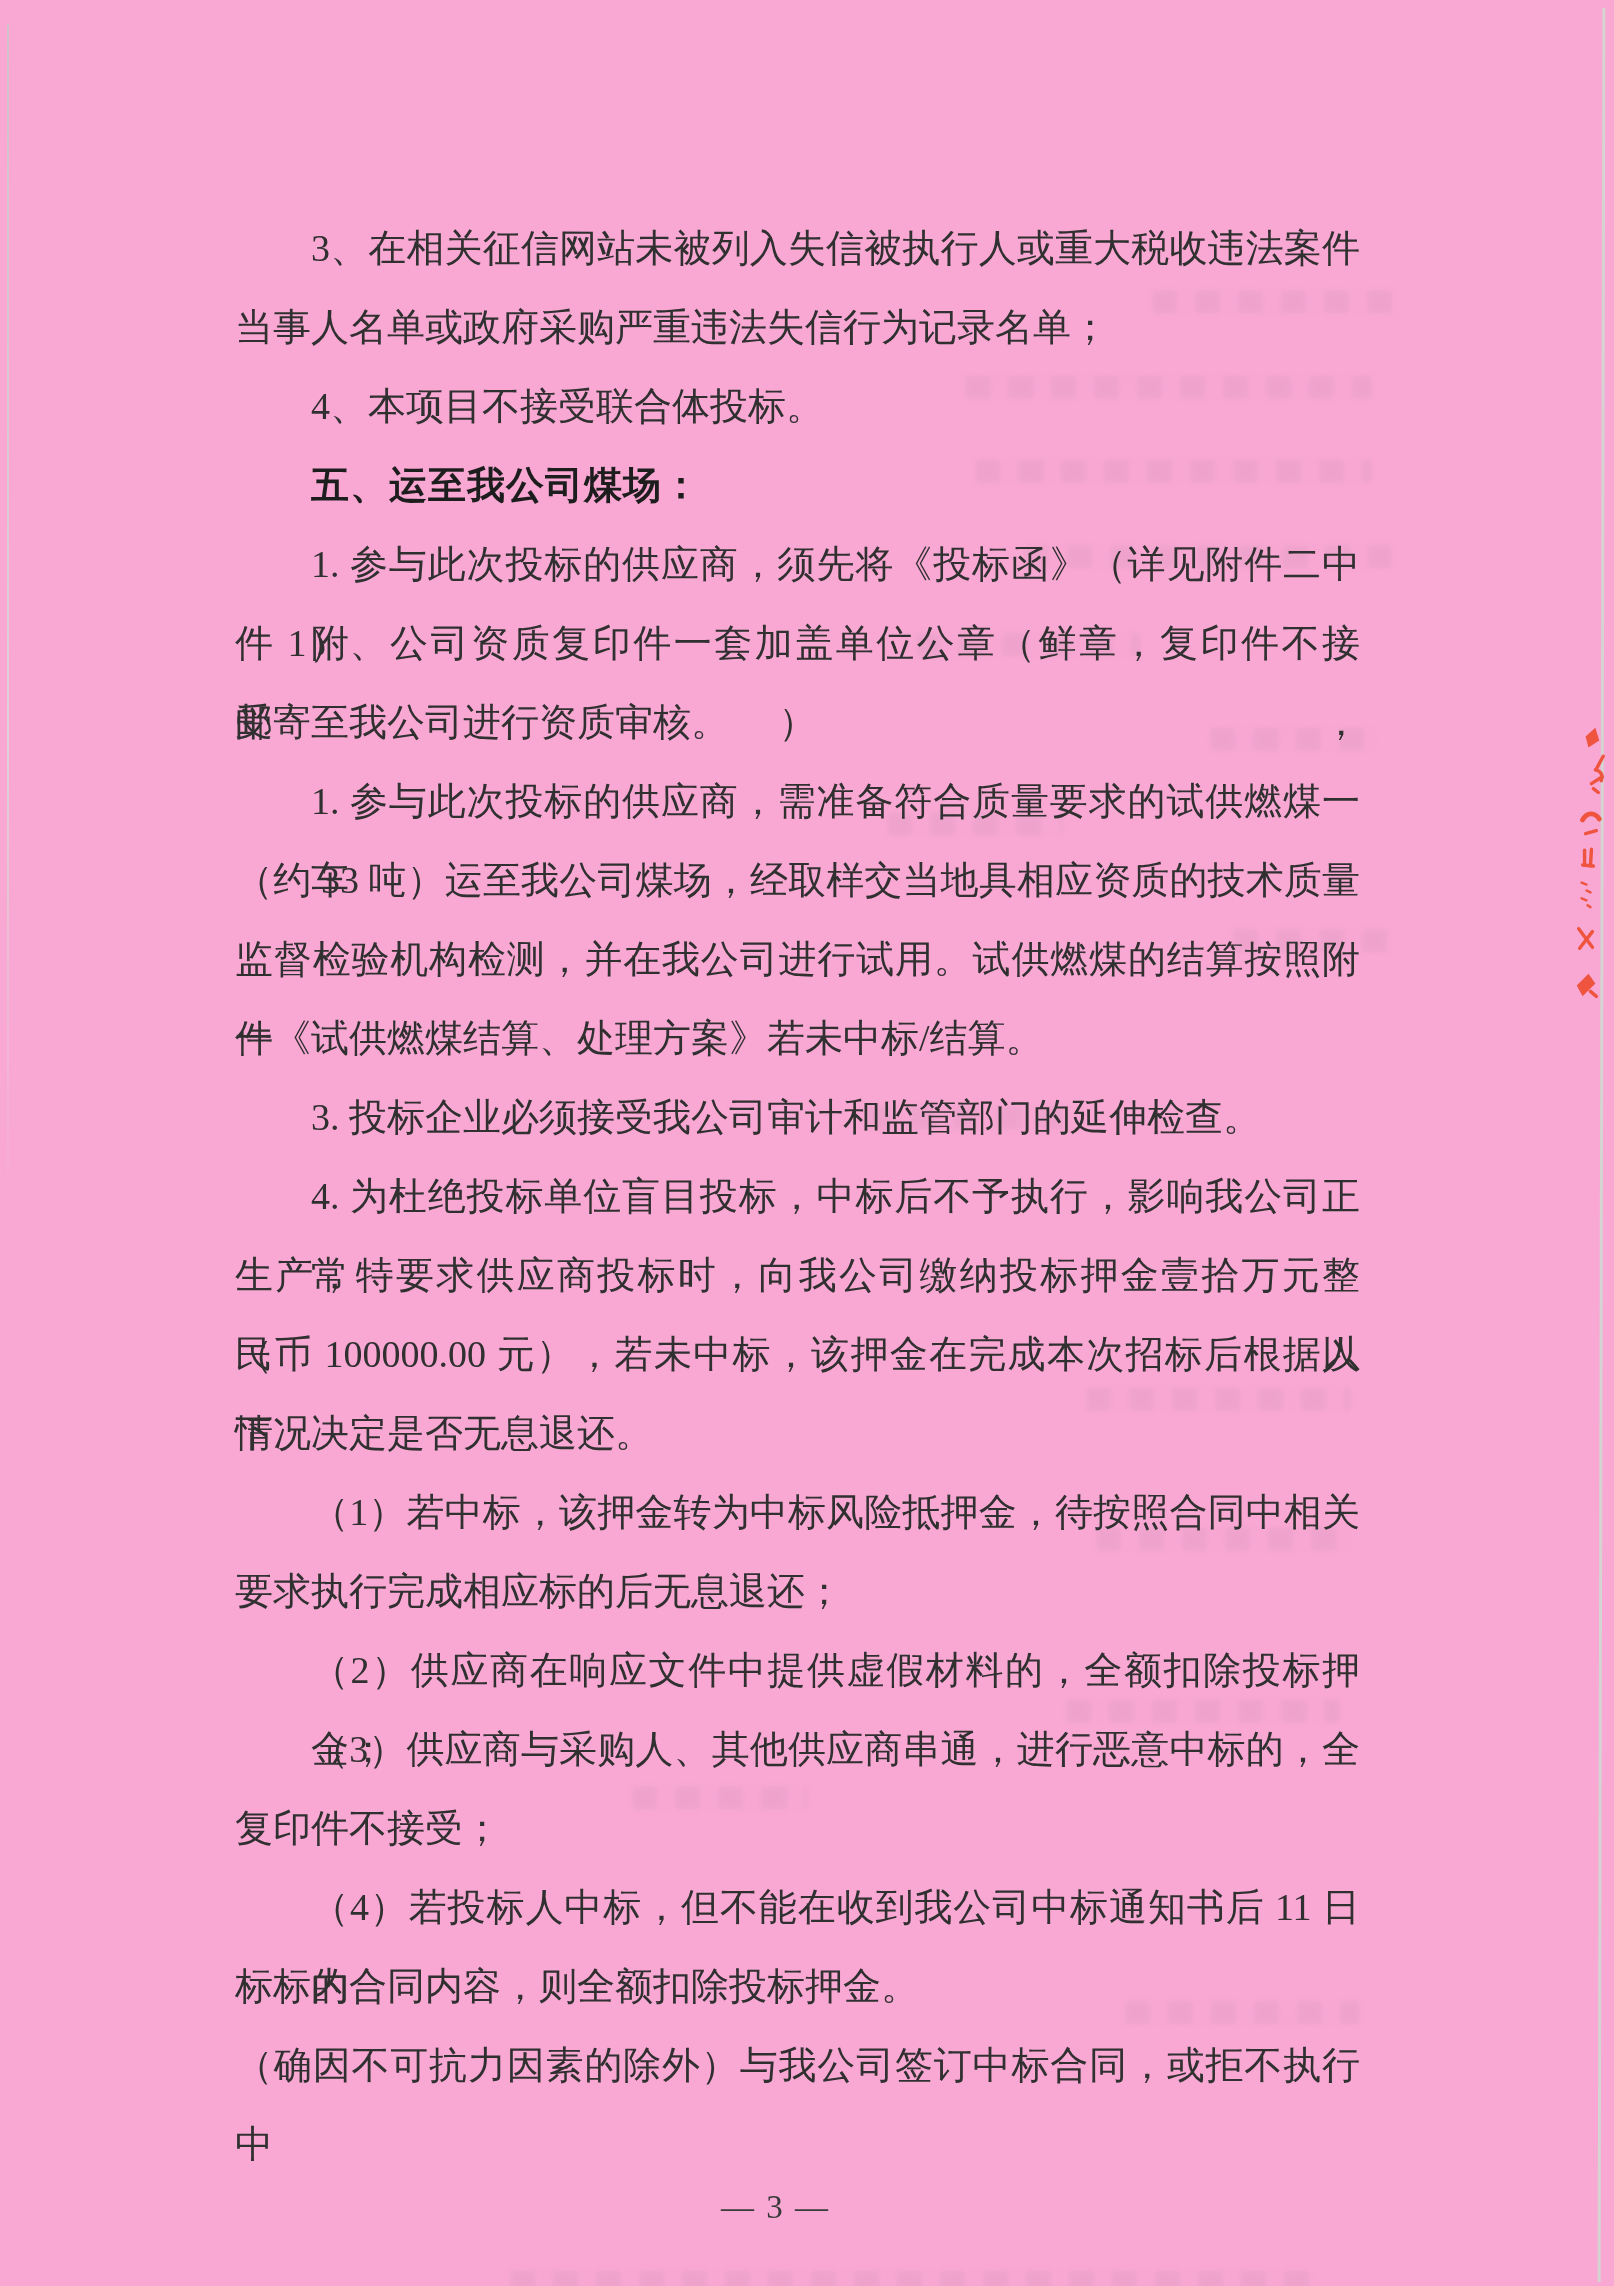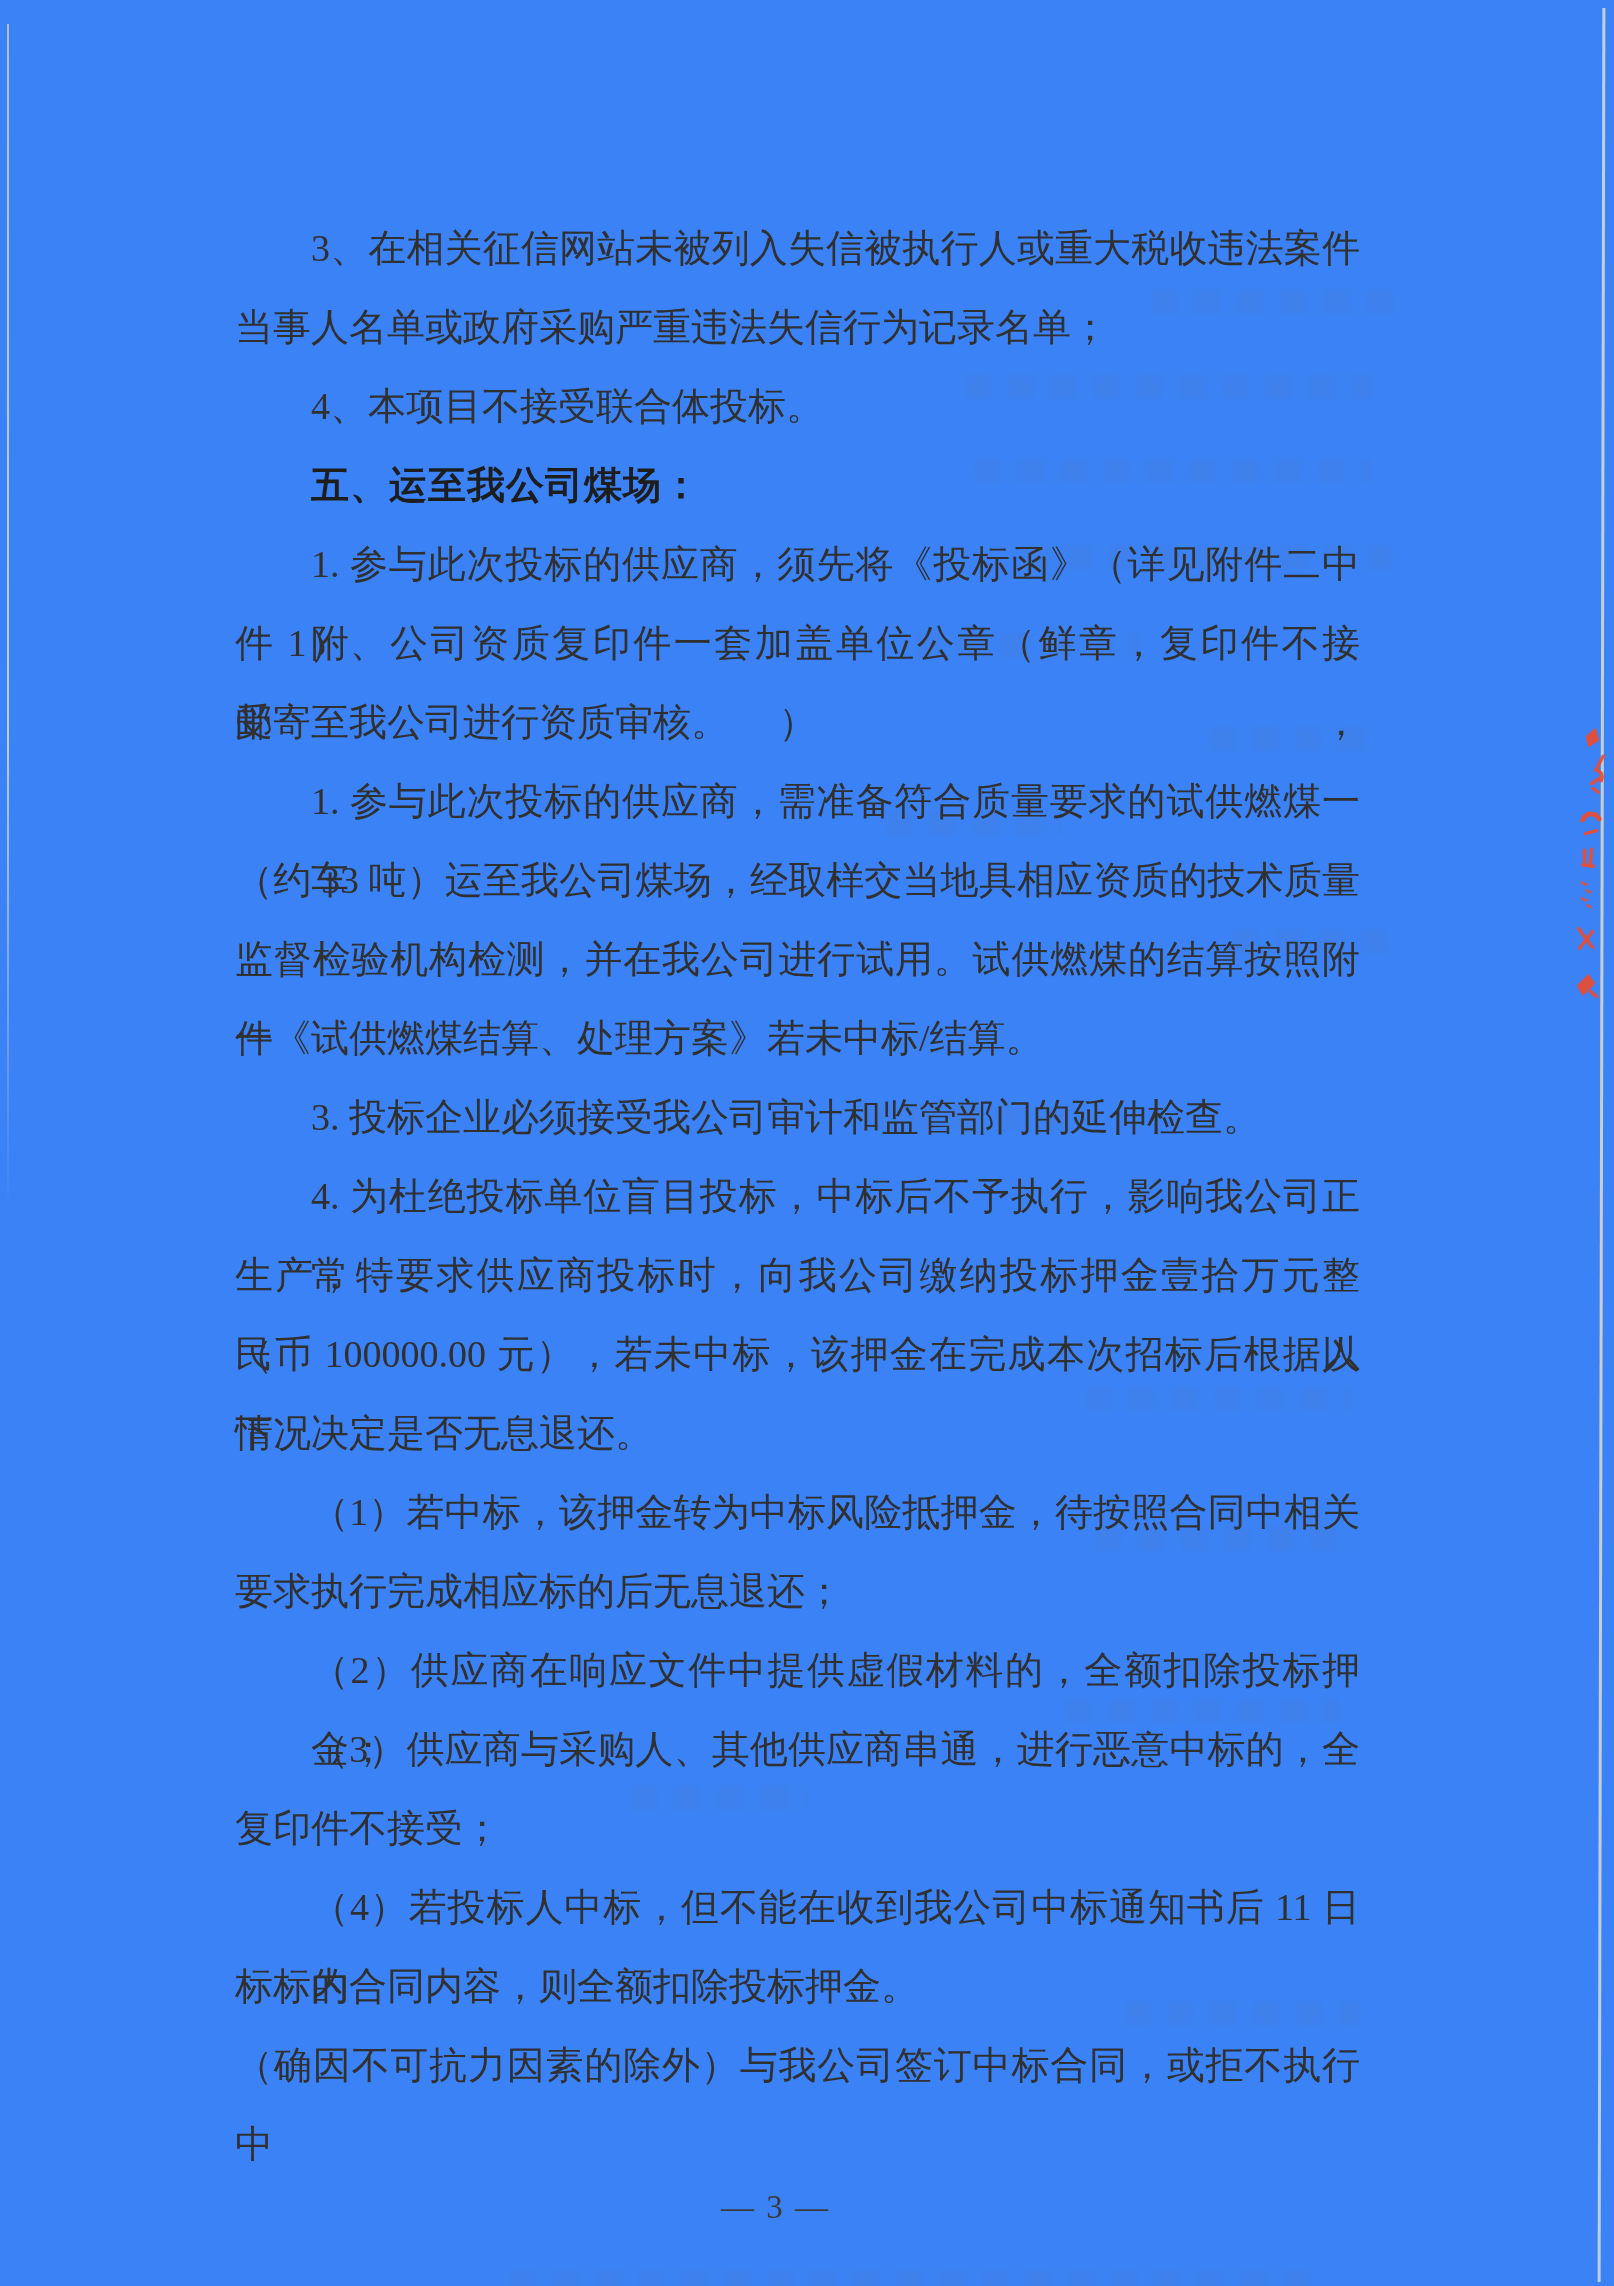--- a/index.html
+++ b/index.html
@@ -5,21 +5,21 @@
   html,body{margin:0;padding:0;}
   body{
     width:1614px;height:2287px;
     background:#ffffff;
     position:relative;
     font-family:"Liberation Serif","DejaVu Serif",serif;
     overflow:hidden;
   }
   .page{
     position:absolute;left:0;top:0;width:1614px;height:2287px;
-    background:#3b82f6;
+    background:#f9a8d4;
     overflow:hidden;
   }
   
   .edge-left{
     position:absolute;left:6.9px;top:23.5px;width:2px;height:1186px;
     background:linear-gradient(to bottom,#c8c8c6 0%,#d9d9d7 60%,rgba(220,220,218,0) 100%);
     opacity:.85;
   }
   .edge-right{
     position:absolute;left:1600px;top:7.8px;width:2.9px;height:2274px;

